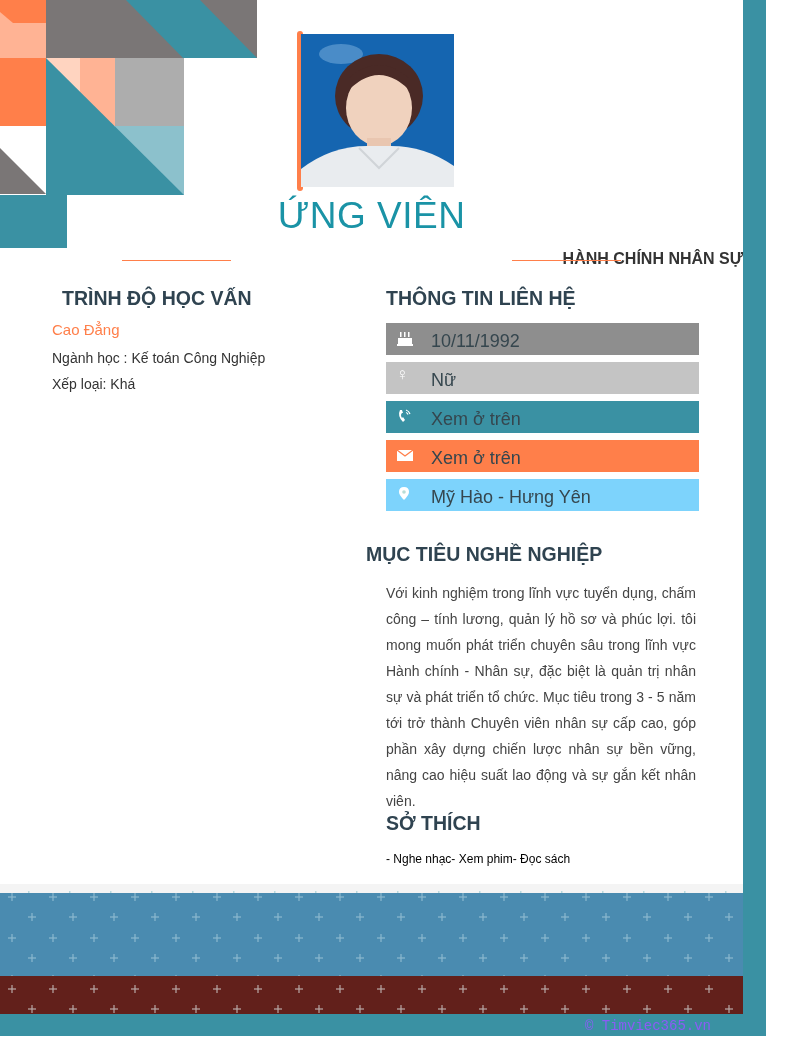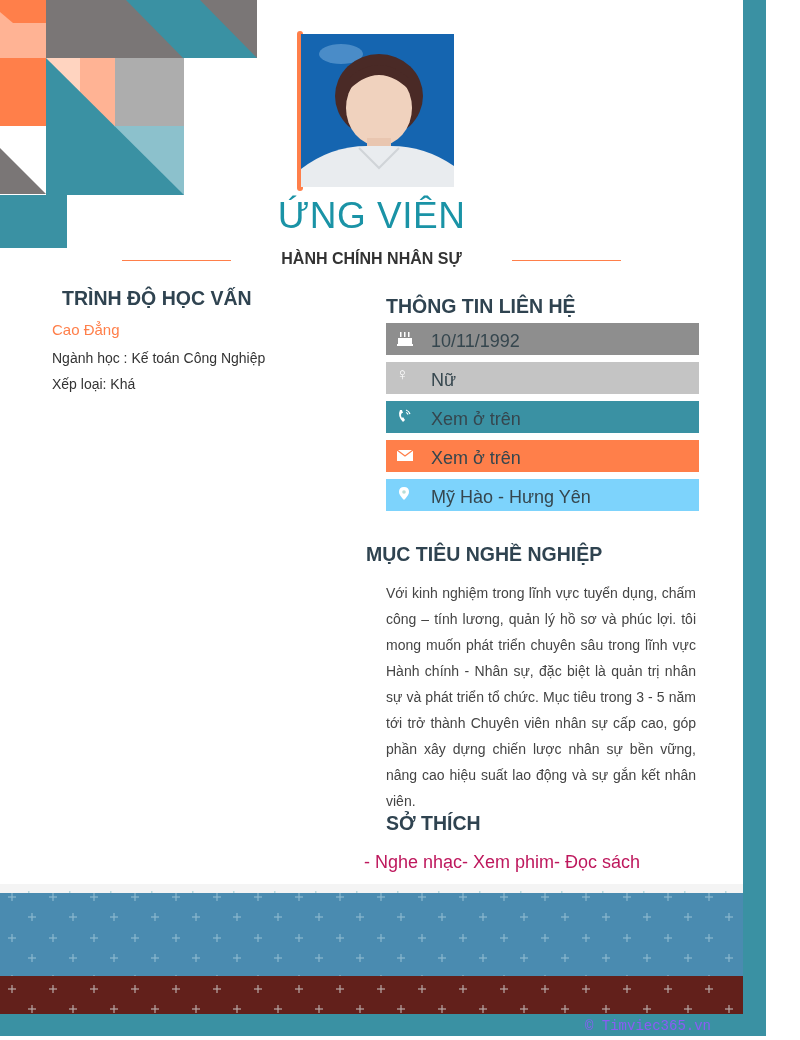--- a/index.html
+++ b/index.html
@@ -9,32 +9,32 @@
   .geo { position:absolute; left:0; top:0; width:260px; height:250px; }
   .right-bar { position:absolute; left:743px; top:0; width:23px; height:1036px; background:#3a91a3; }
 
   .photo-wrap { position:absolute; left:297px; top:31px; width:158px; height:160px; }
   .photo-accent { position:absolute; left:0; top:0; width:6px; height:160px; background:#ff7f4a; border-radius:3px; }
   .photo { position:absolute; left:4px; top:3px; width:153px; height:153px; background:#1565b0; overflow:hidden; }
 
   .name { position:absolute; left:0; width:743px; top:195px; text-align:center; font-size:37px; color:#1a93a6; letter-spacing:0.5px; font-weight:normal; }
   .role-row { position:absolute; left:0; width:743px; top:248px; height:24px; }
   .role-line { position:absolute; top:12px; height:1px; background:#ff7f4a; }
-  .role { position:absolute; left:0; width:743px; text-align:center; top:2px; font-size:16px; font-weight:bold; color:#333; }
+  .role { position:absolute; left:0; width:743px; text-align:right; top:2px; font-size:16px; font-weight:bold; color:#333; }
 
   .h2 { position:absolute; font-size:19.5px; font-weight:bold; color:#2f4350;text-align:center; }
   .edu-degree { position:absolute; left:52px; top:321px; font-size:15px; color:#ff7f4a; }
   .edu-line { position:absolute; left:52px; font-size:14px; color:#333; }
 
   .contact { position:absolute; left:386px; width:313px; height:32px; }
   .contact .ic { position:absolute; left:10px; top:6px; width:20px; height:20px; color:#fff; font-size:14px; line-height:20px; }
   .contact .tx { position:absolute; left:45px; top:8px; font-size:18px; color:#35464e; }
 
   .para { position:absolute; left:386px; width:310px; top:580px; font-size:14px; line-height:26px; color:#444; text-align:justify; }
-  .hobby { position:absolute; left:364px; top:852px; font-size:18px; color:#be185d; }
+  .hobby { position:absolute; left:386px; top:852px; font-size:12px; color:#000000; }
 
   .footer-strip { position:absolute; left:0; top:884px; width:743px; height:9px; background:#f4f4f4; }
   .footer-blue { position:absolute; left:0; top:893px; width:743px; height:83px; background:#4a8bb0; }
   .footer-red { position:absolute; left:0; top:976px; width:743px; height:38px; background:#62201b; }
   .footer-teal { position:absolute; left:0; top:1014px; width:766px; height:22px; background:#3a91a3; }
   .copyright { position:absolute; left:585px; top:1018px; font-family:"Liberation Mono", "DejaVu Sans Mono", monospace; font-size:14px; color:#8b5cf6; }
 </style>
 </head>
 <body>
 
@@ -81,21 +81,21 @@
   <div class="role-line" style="left:122px;width:109px;"></div>
   <div class="role">HÀNH CHÍNH NHÂN SỰ</div>
   <div class="role-line" style="left:512px;width:109px;"></div>
 </div>
 
 <div class="h2" style="left:62px;top:287px;">TRÌNH ĐỘ HỌC VẤN</div>
 <div class="edu-degree">Cao Đẳng</div>
 <div class="edu-line" style="top:350px;">Ngành học : Kế toán Công Nghiệp</div>
 <div class="edu-line" style="top:376px;">Xếp loại: Khá</div>
 
-<div class="h2" style="left:386px;top:287px;margin-top:8px;">THÔNG TIN LIÊN HỆ</div>
+<div class="h2" style="left:386px;top:287px;">THÔNG TIN LIÊN HỆ</div>
 
 <div class="contact" style="top:323px;background:#8e8e8e;">
   <span class="ic">
     <svg width="18" height="18" viewBox="0 0 18 18">
         <rect x="2" y="9" width="14" height="6" fill="#fff"></rect>
         <rect x="1" y="15" width="16" height="2" fill="#fff"></rect>
         <rect x="4" y="3" width="1.5" height="5" fill="#fff"></rect>
         <rect x="8" y="3" width="1.5" height="5" fill="#fff"></rect>
         <rect x="12" y="3" width="1.5" height="5" fill="#fff"></rect>
       </svg>

